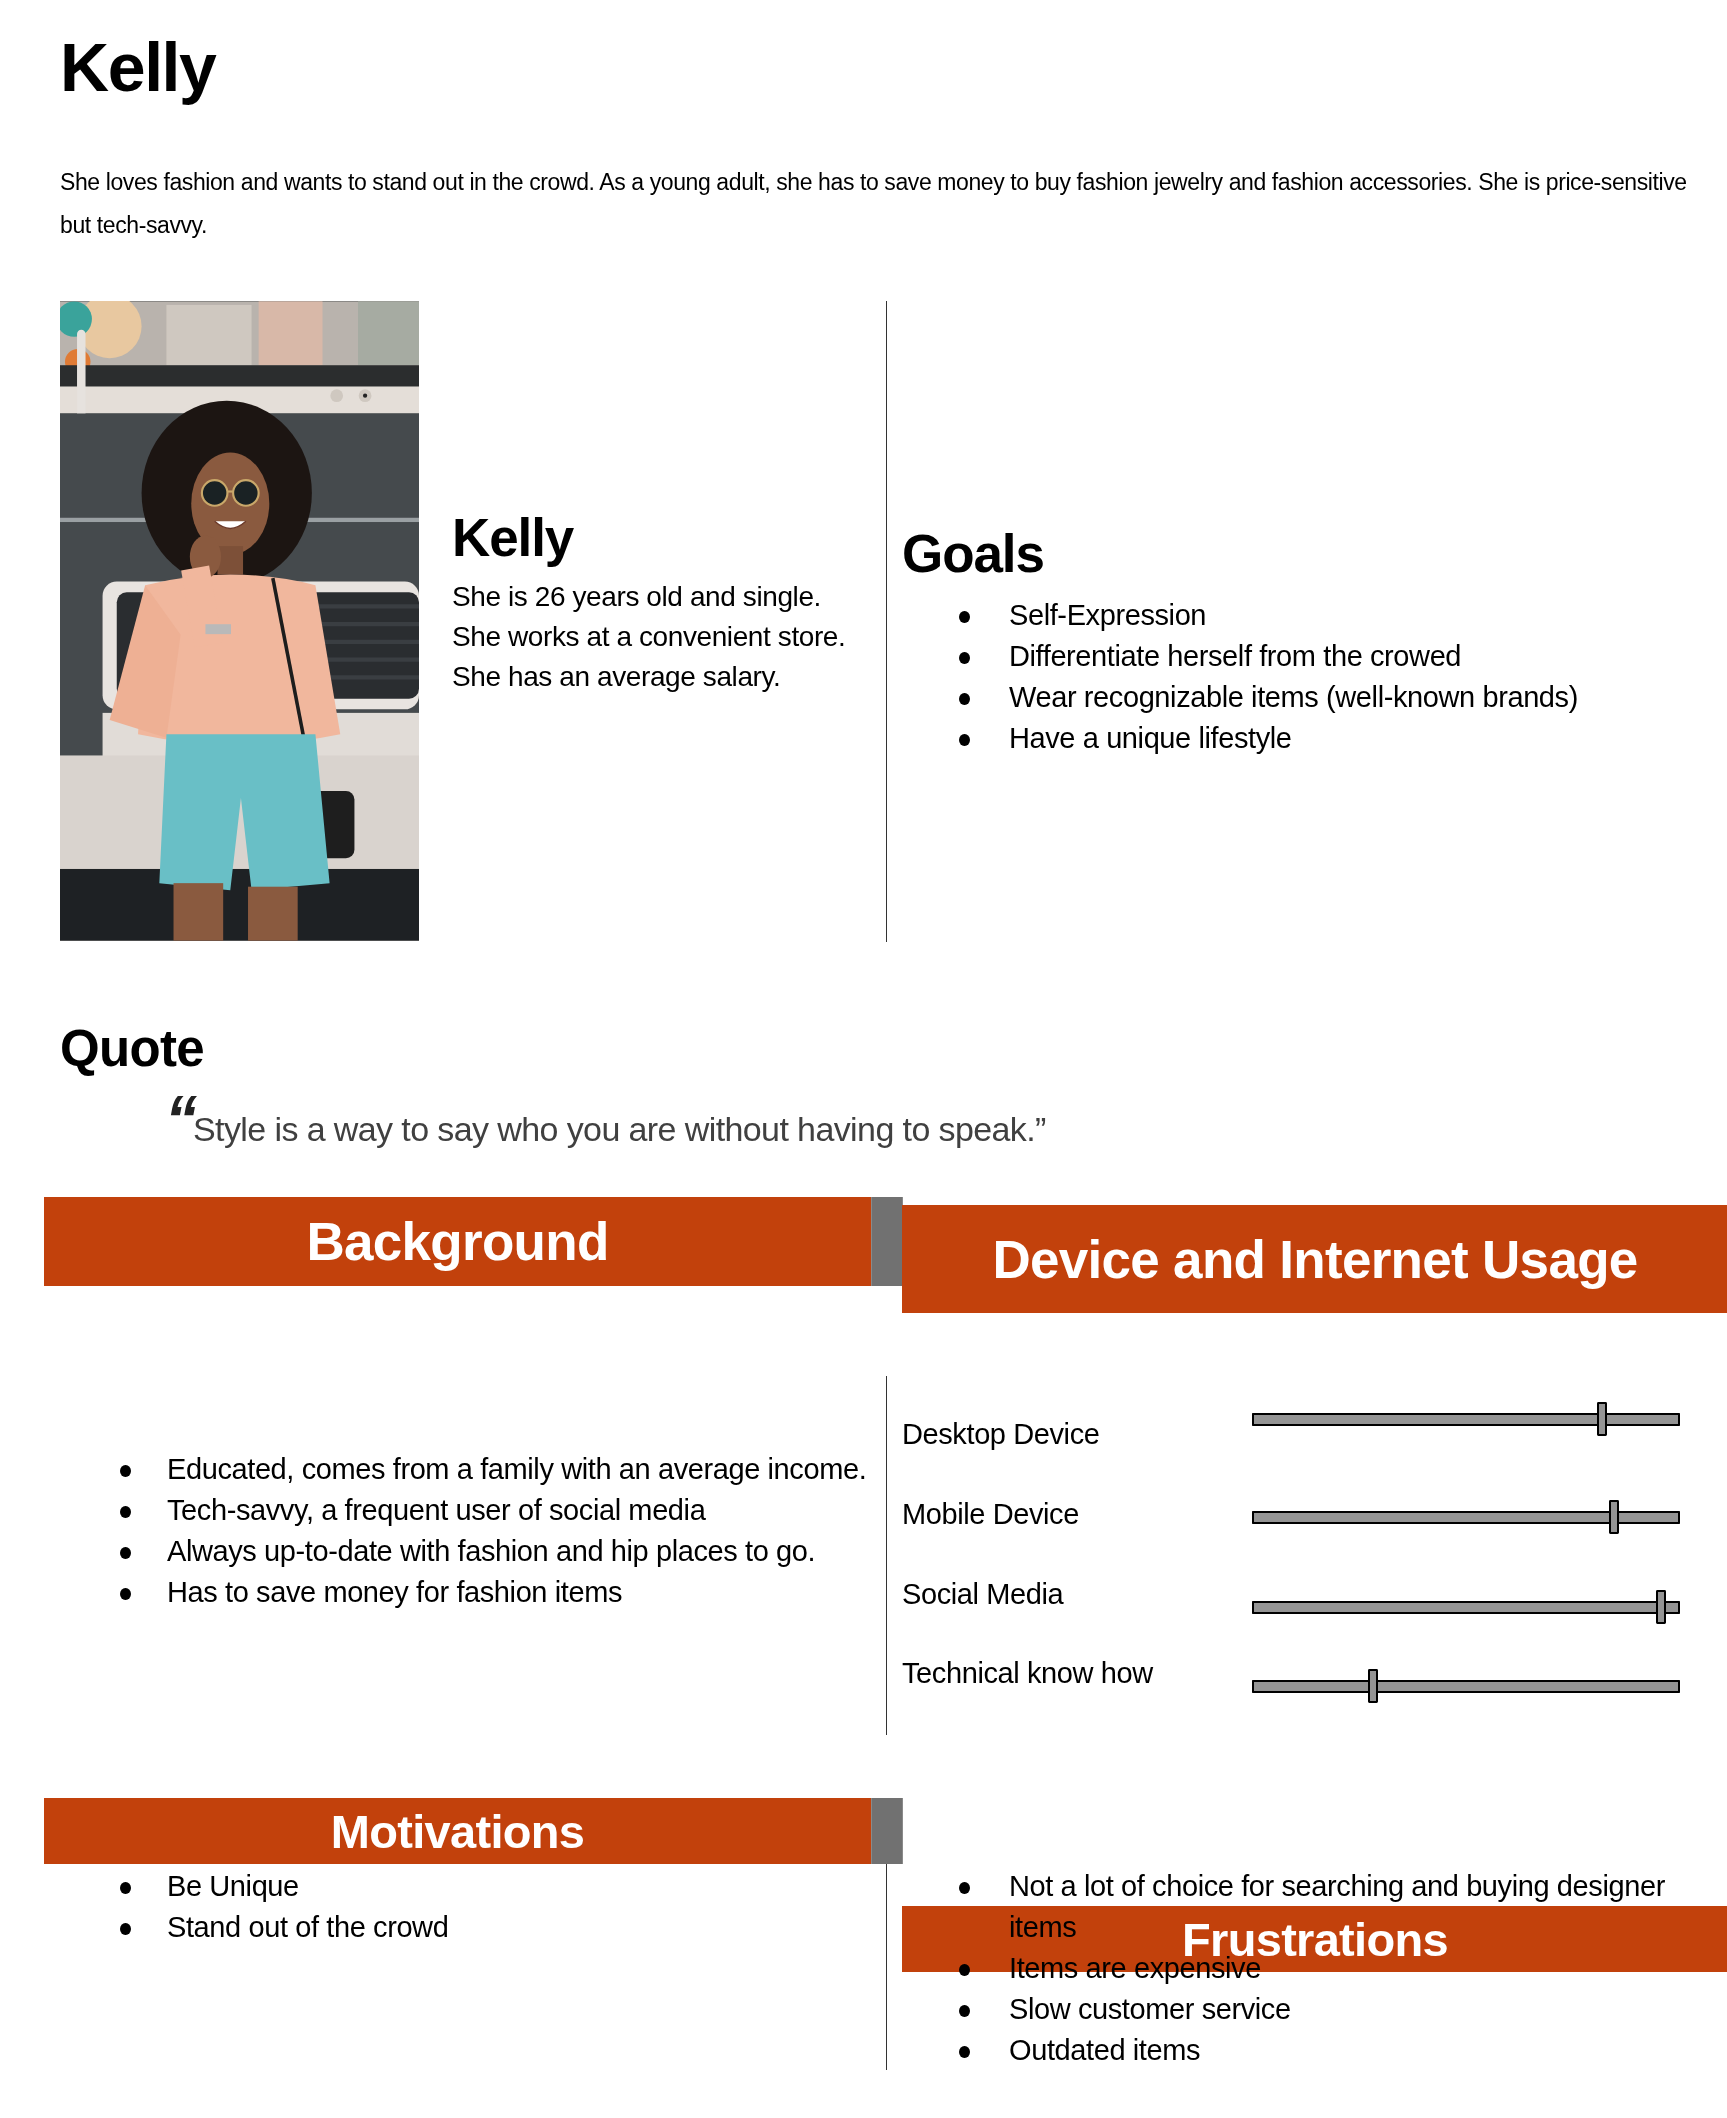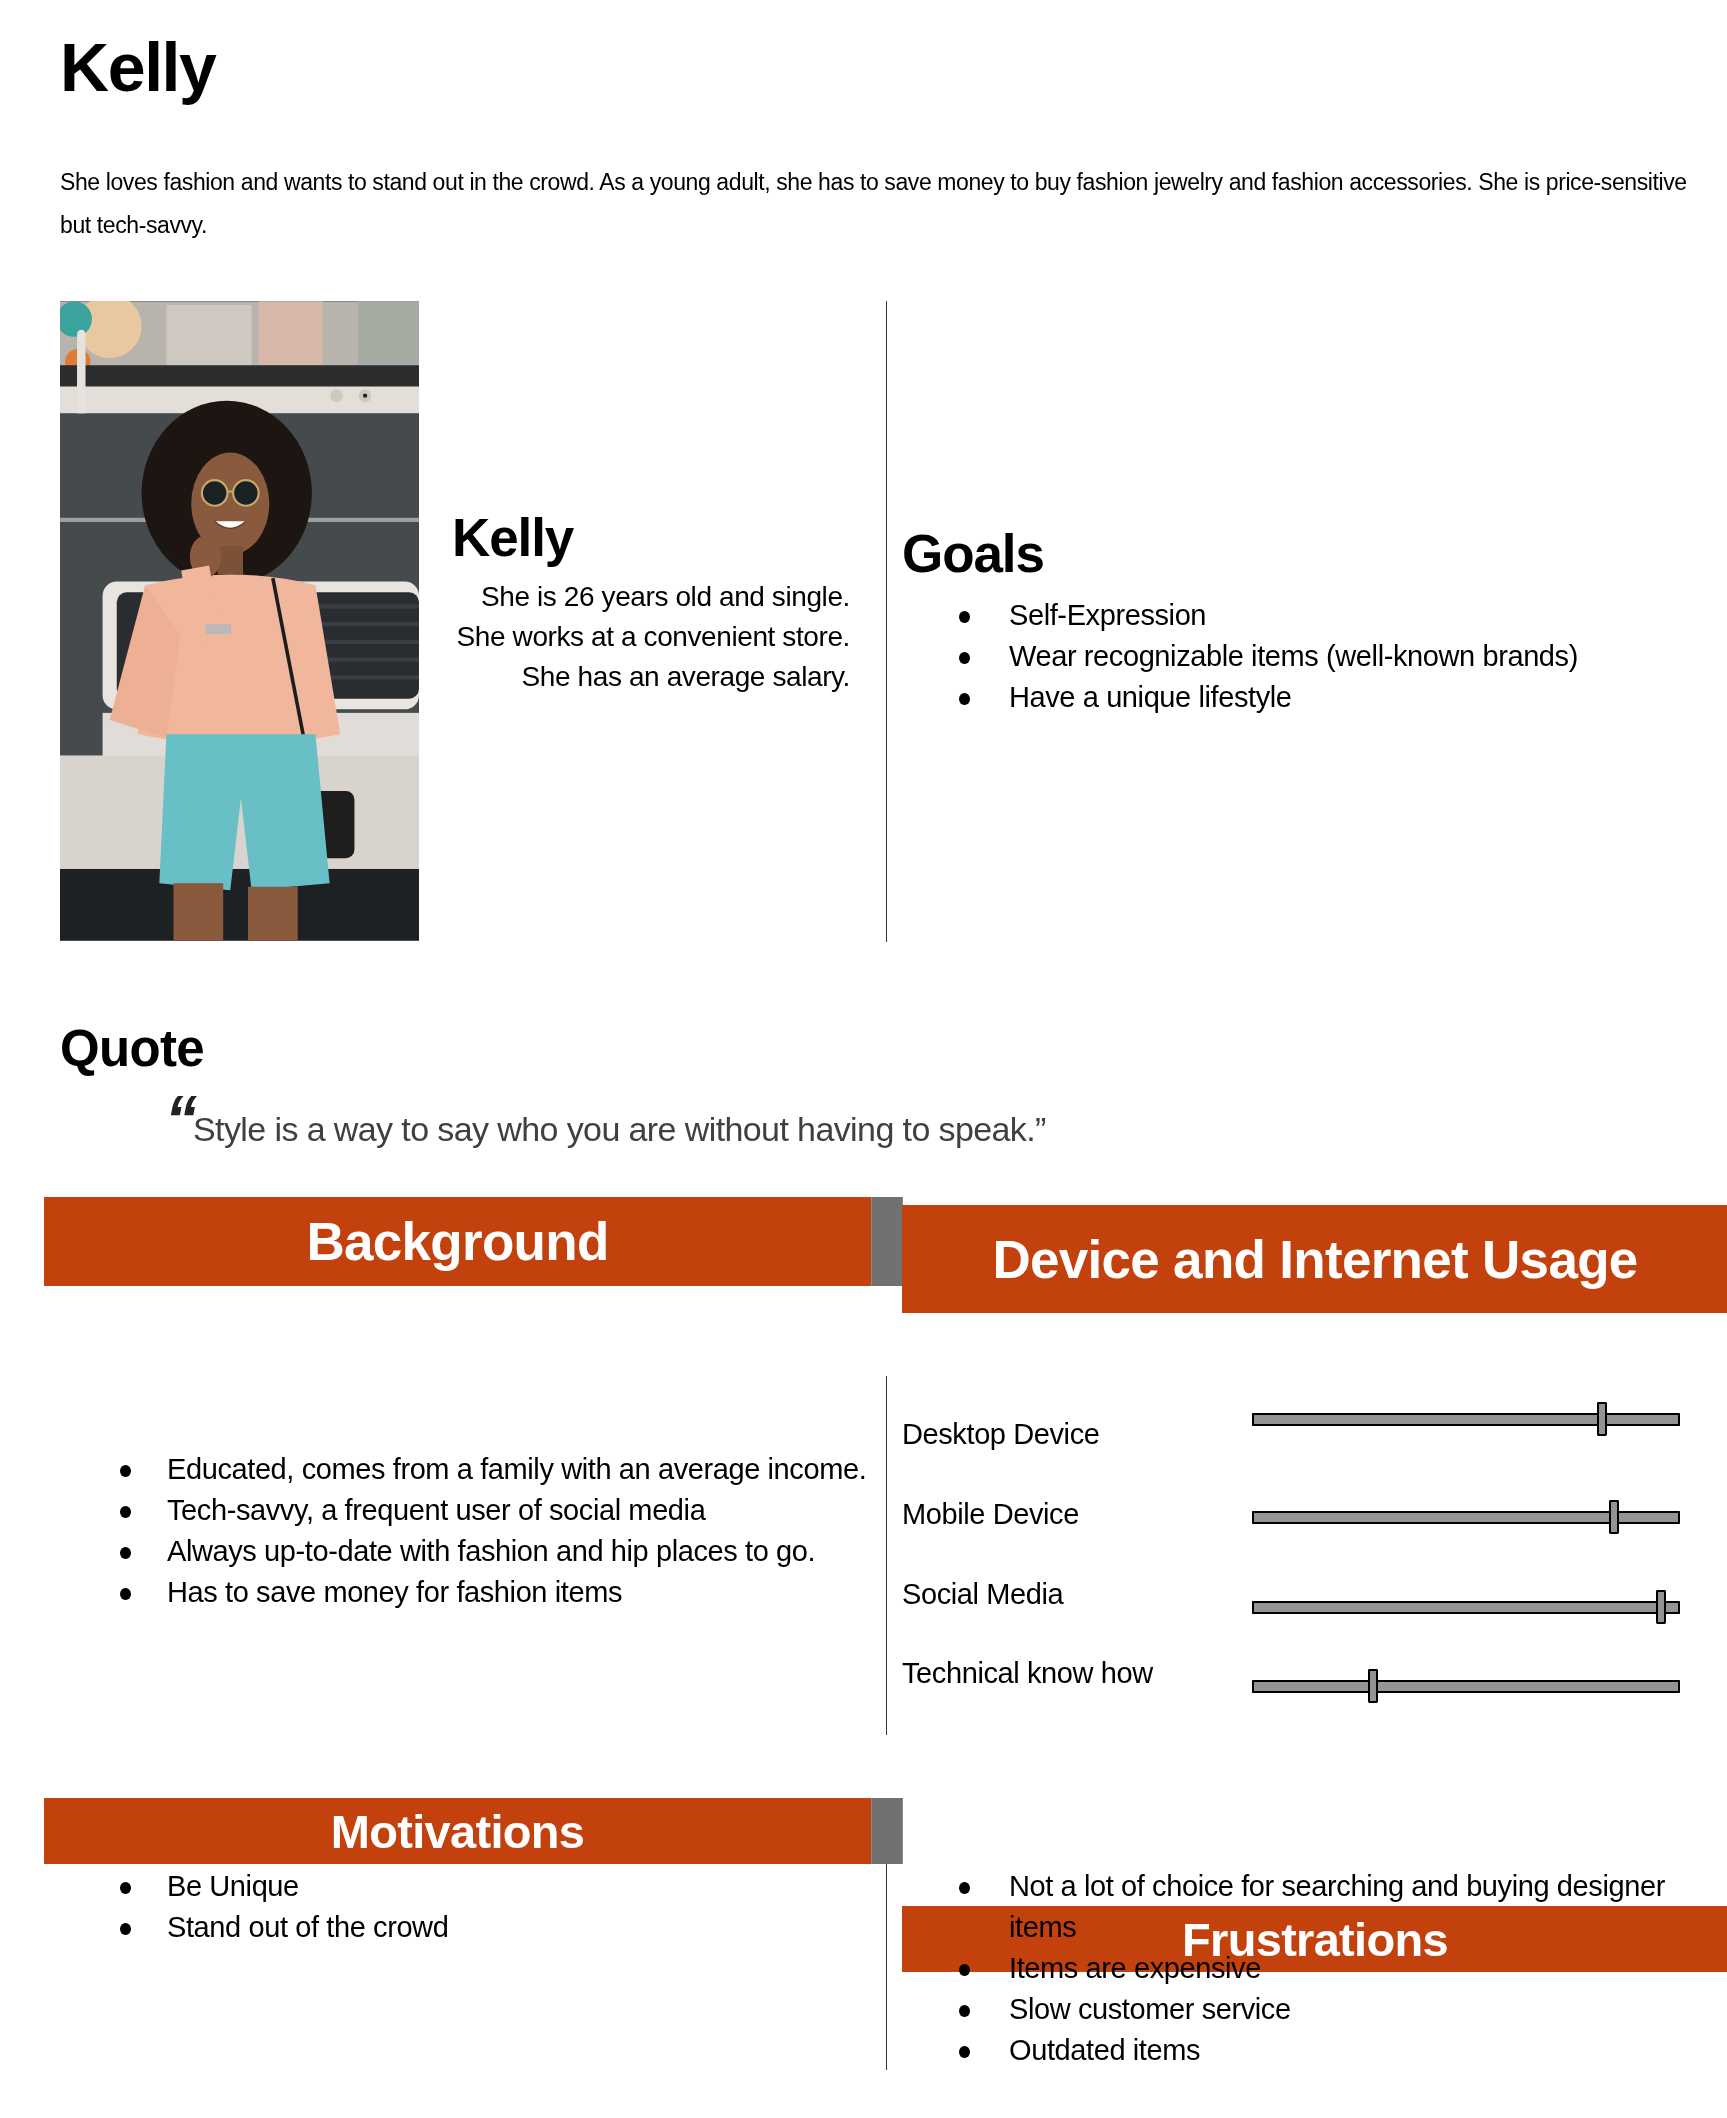--- a/index.html
+++ b/index.html
@@ -6,21 +6,21 @@
   html, body { width: 1728px; height: 2119px; background: #ffffff; overflow: hidden; }
   body { position: relative; font-family: "Liberation Sans", "DejaVu Sans", sans-serif; color: #000; }
   .abs { position: absolute; }
 
   #title { left: 60px; top: 30px; font-size: 68px; font-weight: bold; line-height: 1.1; letter-spacing: -1.4px; }
   #intro { left: 60px; top: 161px; width: 1634px; font-size: 23px; line-height: 43px; letter-spacing: -0.4px; }
 
   #photo { left: 60px; top: 301px; width: 359px; height: 640px; overflow: hidden; background: #3f4346; }
 
   #profile-name { left: 452px; top: 511px; font-size: 53px; font-weight: bold; line-height: 1; letter-spacing: -1.1px; }
-  #profile-bio { left: 452px; top: 577px; width: 398px; font-size: 28px; line-height: 40px; letter-spacing: -0.4px; text-align: right; }
+  #profile-bio { left: 452px; top: 577px; width: 398px; font-size: 28px; line-height: 40px; letter-spacing: -0.4px; }
 
   .vdiv { position: absolute; width: 1.4px; background: #333; }
 
   #goals-title { left: 902px; top: 527px; font-size: 53px; font-weight: bold; line-height: 1; letter-spacing: -1.1px; }
   ul.blist { list-style: none; }
   ul.blist li { position: relative; font-size: 29px; line-height: 41px; letter-spacing: -0.4px; }
   ul.blist li::before { content: ""; position: absolute; width: 10.7px; height: 12px; border-radius: 50%; background: #000; top: 15.6px; }
 
   #goals-list { left: 1009px; top: 595px; width: 710px; }
   #goals-list li::before { left: -50px; }
@@ -117,20 +117,21 @@
 </div>
 
 <div id="profile-name" class="abs">Kelly</div>
 <p id="profile-bio" class="abs">She is 26 years old and single. She works at a convenient store. She has an average salary.</p>
 
 <div class="vdiv" style="left:886px; top:301px; height:641px;"></div>
 
 <h2 id="goals-title" class="abs">Goals</h2>
 <ul id="goals-list" class="abs blist">
   <li>Self-Expression</li>
+  <li>Differentiate herself from the crowed</li>
   <li>Wear recognizable items (well-known brands)</li>
   <li>Have a unique lifestyle</li>
 </ul>
 
 <h2 id="quote-title" class="abs">Quote</h2>
 <span id="quote-mark" class="abs">“</span>
 <p id="quote-text" class="abs">Style is a way to say who you are without having to speak.”</p>
 
 <div class="hbar" style="left:44px; top:1197px; width:827px; height:89px; font-size:53px;">
   <span>Background</span>

